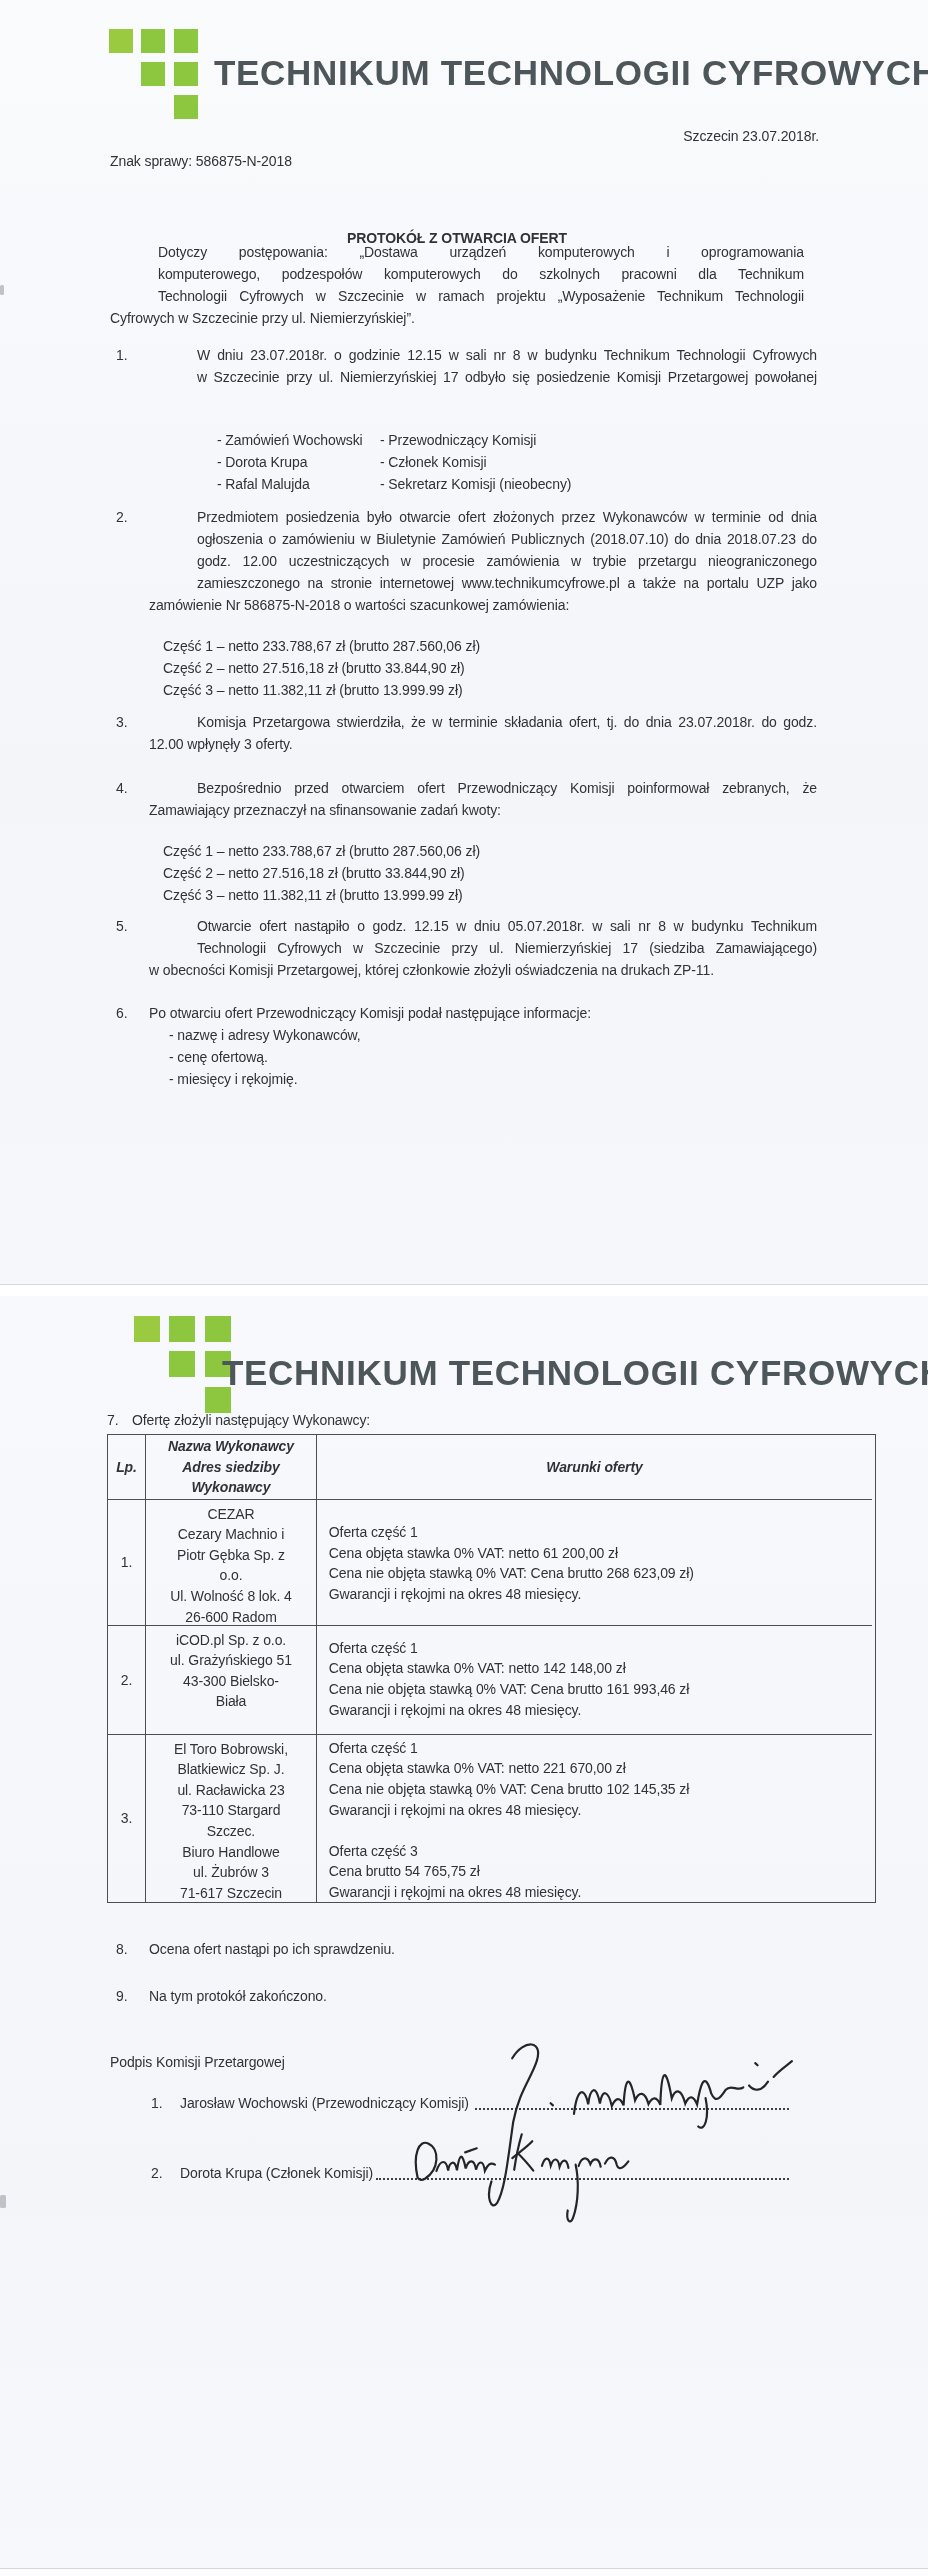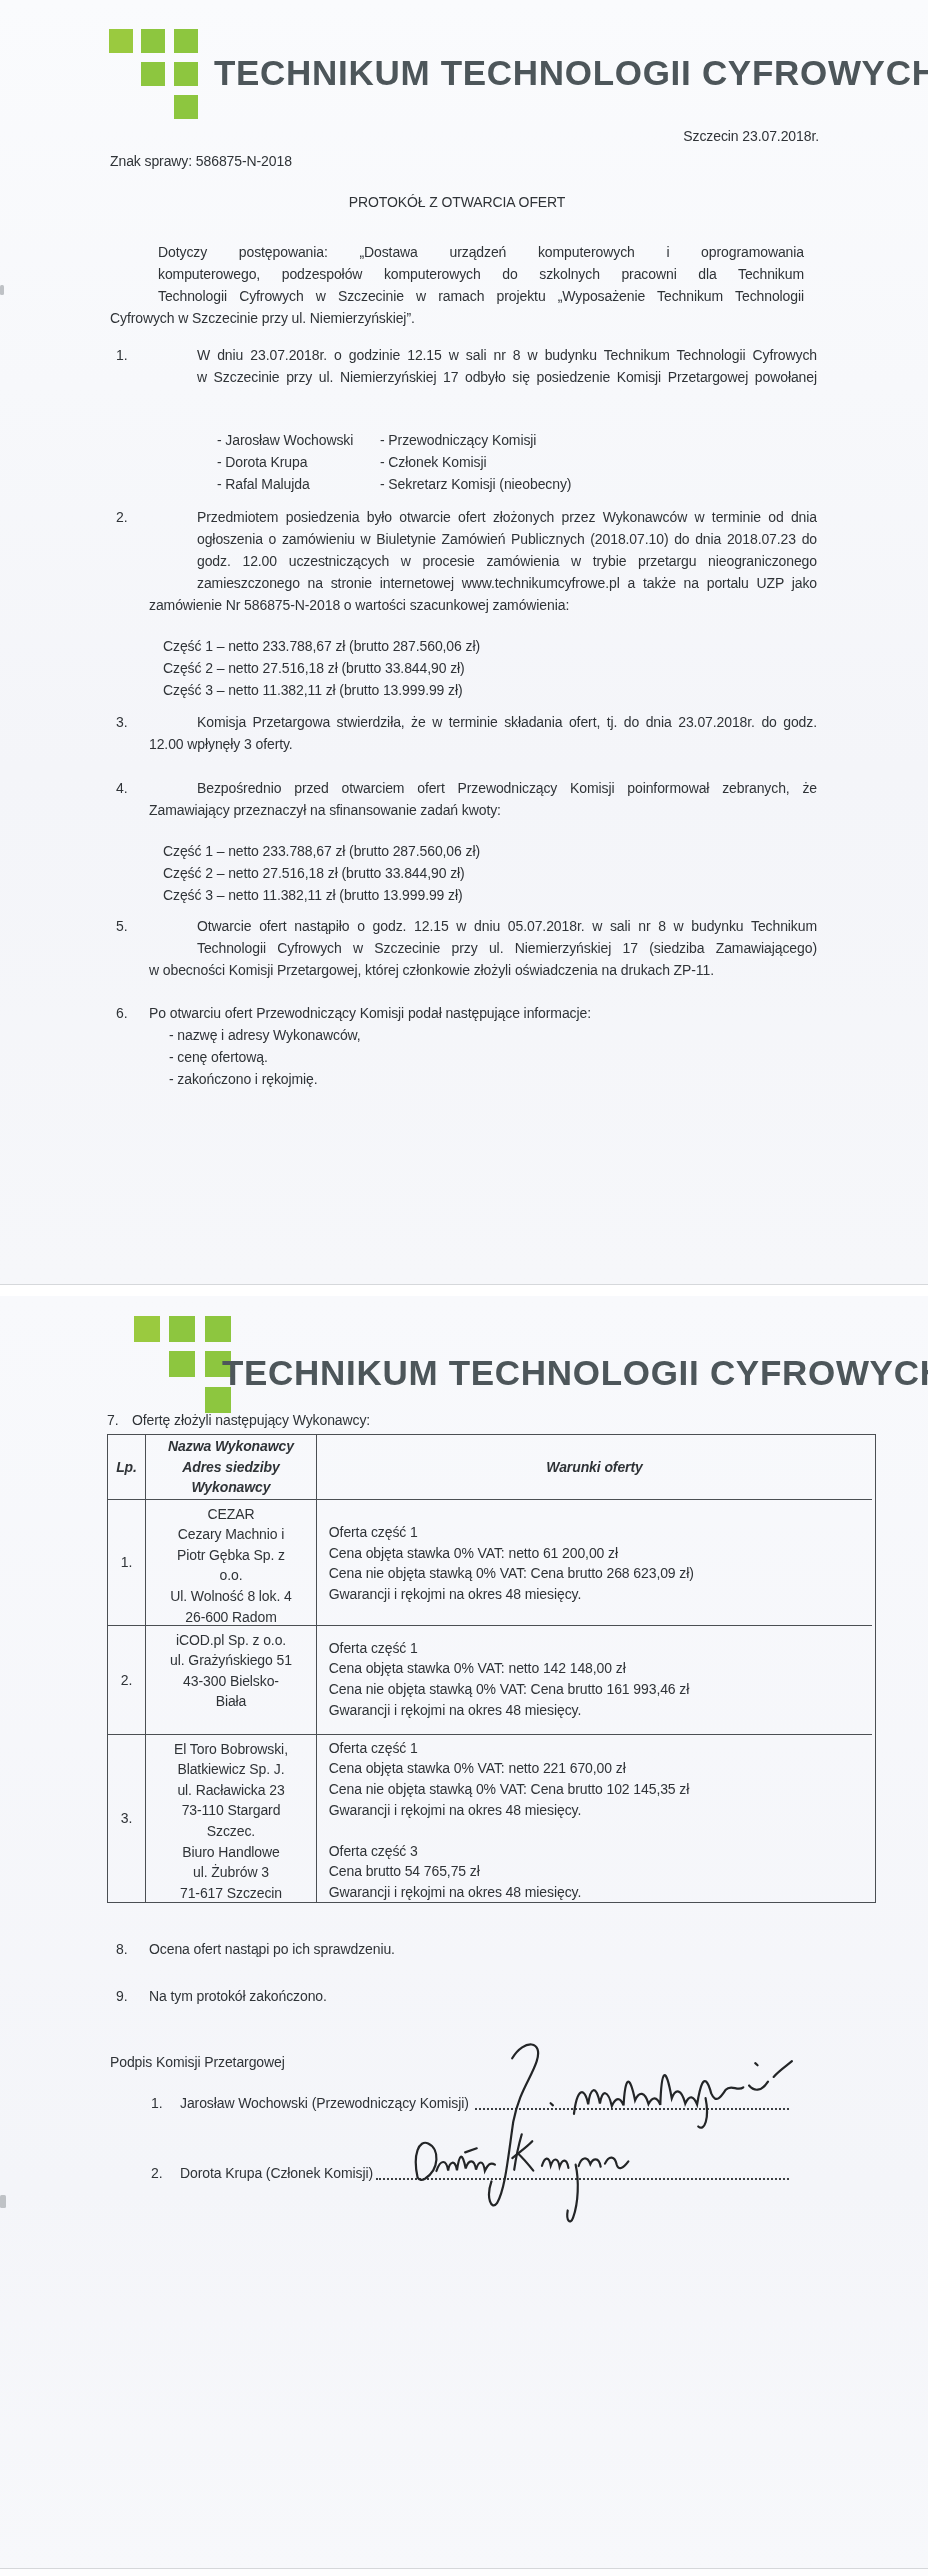--- a/index.html
+++ b/index.html
@@ -25,21 +25,21 @@
   
   .logo{position:absolute;}
   .logo .sq{position:absolute;background:var(--logo-green);}
   .logo-1 .sq{width:24px;height:24px;}
   .logo-2 .sq{width:26px;height:26px;}
   .wordmark{position:absolute;font-weight:bold;font-size:35px;line-height:34px;
             letter-spacing:0.7px;color:var(--wordmark-color);white-space:nowrap;}
   
   .right{text-align:right;}
   .center{text-align:center;}
-  .bold{font-weight:normal;}
+  .bold{font-weight:bold;margin-top:36px;}
   .pre{white-space:pre-line;}
   .jl{white-space:pre-line;text-align:justify;text-align-last:justify;margin-left:48px;}
   .item{position:absolute;display:flex;align-items:flex-start;}
   .item .num{flex:none;width:33px;}
   .item .txt{width:668px;}
   .committee-row{display:flex;}
   .committee-row .nm{width:163px;flex:none;}
   .partline,.bulletline{white-space:pre;}
   
   .offer-table{position:absolute;left:107px;top:1434px;width:767px;
@@ -92,21 +92,21 @@
     <div class="item" style="left:116px;top:344px;">
       <div class="num">1.</div>
       <div class="txt">
         <div class="jl">W dniu 23.07.2018r. o godzinie 12.15 w sali nr 8 w budynku Technikum Technologii Cyfrowych
 w Szczecinie przy ul. Niemierzyńskiej 17 odbyło się posiedzenie Komisji Przetargowej powołanej</div>
       </div>
     </div>
 
     <div class="abs" style="left:217px;top:429px;">
       <div class="committee-row">
-        <span class="nm">- Jarosław Wochowski</span>
+        <span class="nm">- Zamówień Wochowski</span>
         <span>- Przewodniczący Komisji</span>
       </div>
       <div class="committee-row">
         <span class="nm">- Dorota Krupa</span>
         <span>- Członek Komisji</span>
       </div>
       <div class="committee-row">
         <span class="nm">- Rafal Malujda</span>
         <span>- Sekretarz Komisji (nieobecny)</span>
       </div>
@@ -160,21 +160,21 @@
       </div>
     </div>
 
     <div class="item" style="left:116px;top:1002px;">
       <div class="num">6.</div>
       <div class="txt">Po otwarciu ofert Przewodniczący Komisji podał następujące informacje:</div>
     </div>
     <div class="abs" style="left:169px;top:1024px;">
       <div class="bulletline">- nazwę i adresy Wykonawców,</div>
       <div class="bulletline">- cenę ofertową.</div>
-      <div class="bulletline">- zakończono i rękojmię.</div>
+      <div class="bulletline">- miesięcy i rękojmię.</div>
     </div>
 
     <div class="artifact" style="left:0;top:285px;width:4.4px;height:10.3px;"></div>
   </div>
 
   <div class="band"></div>
 
   <div class="page pg2"></div>
 
   <div class="logo logo-2 abs" style="left:134px;top:1316px;width:103px;height:103px;">

